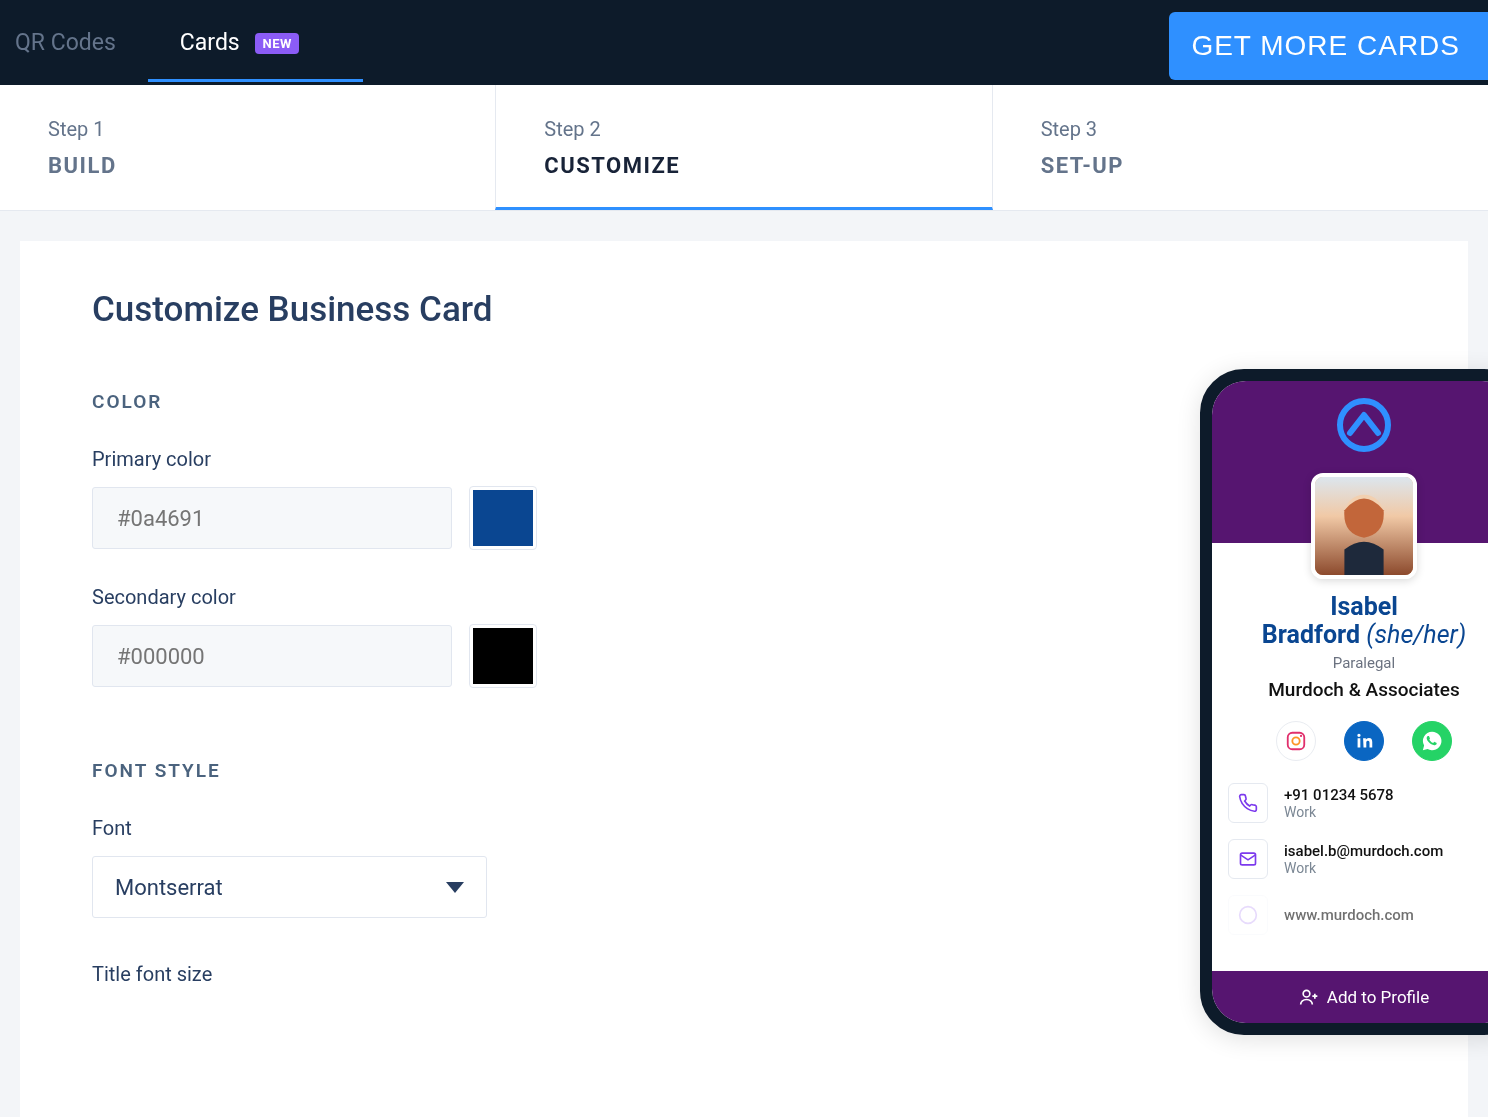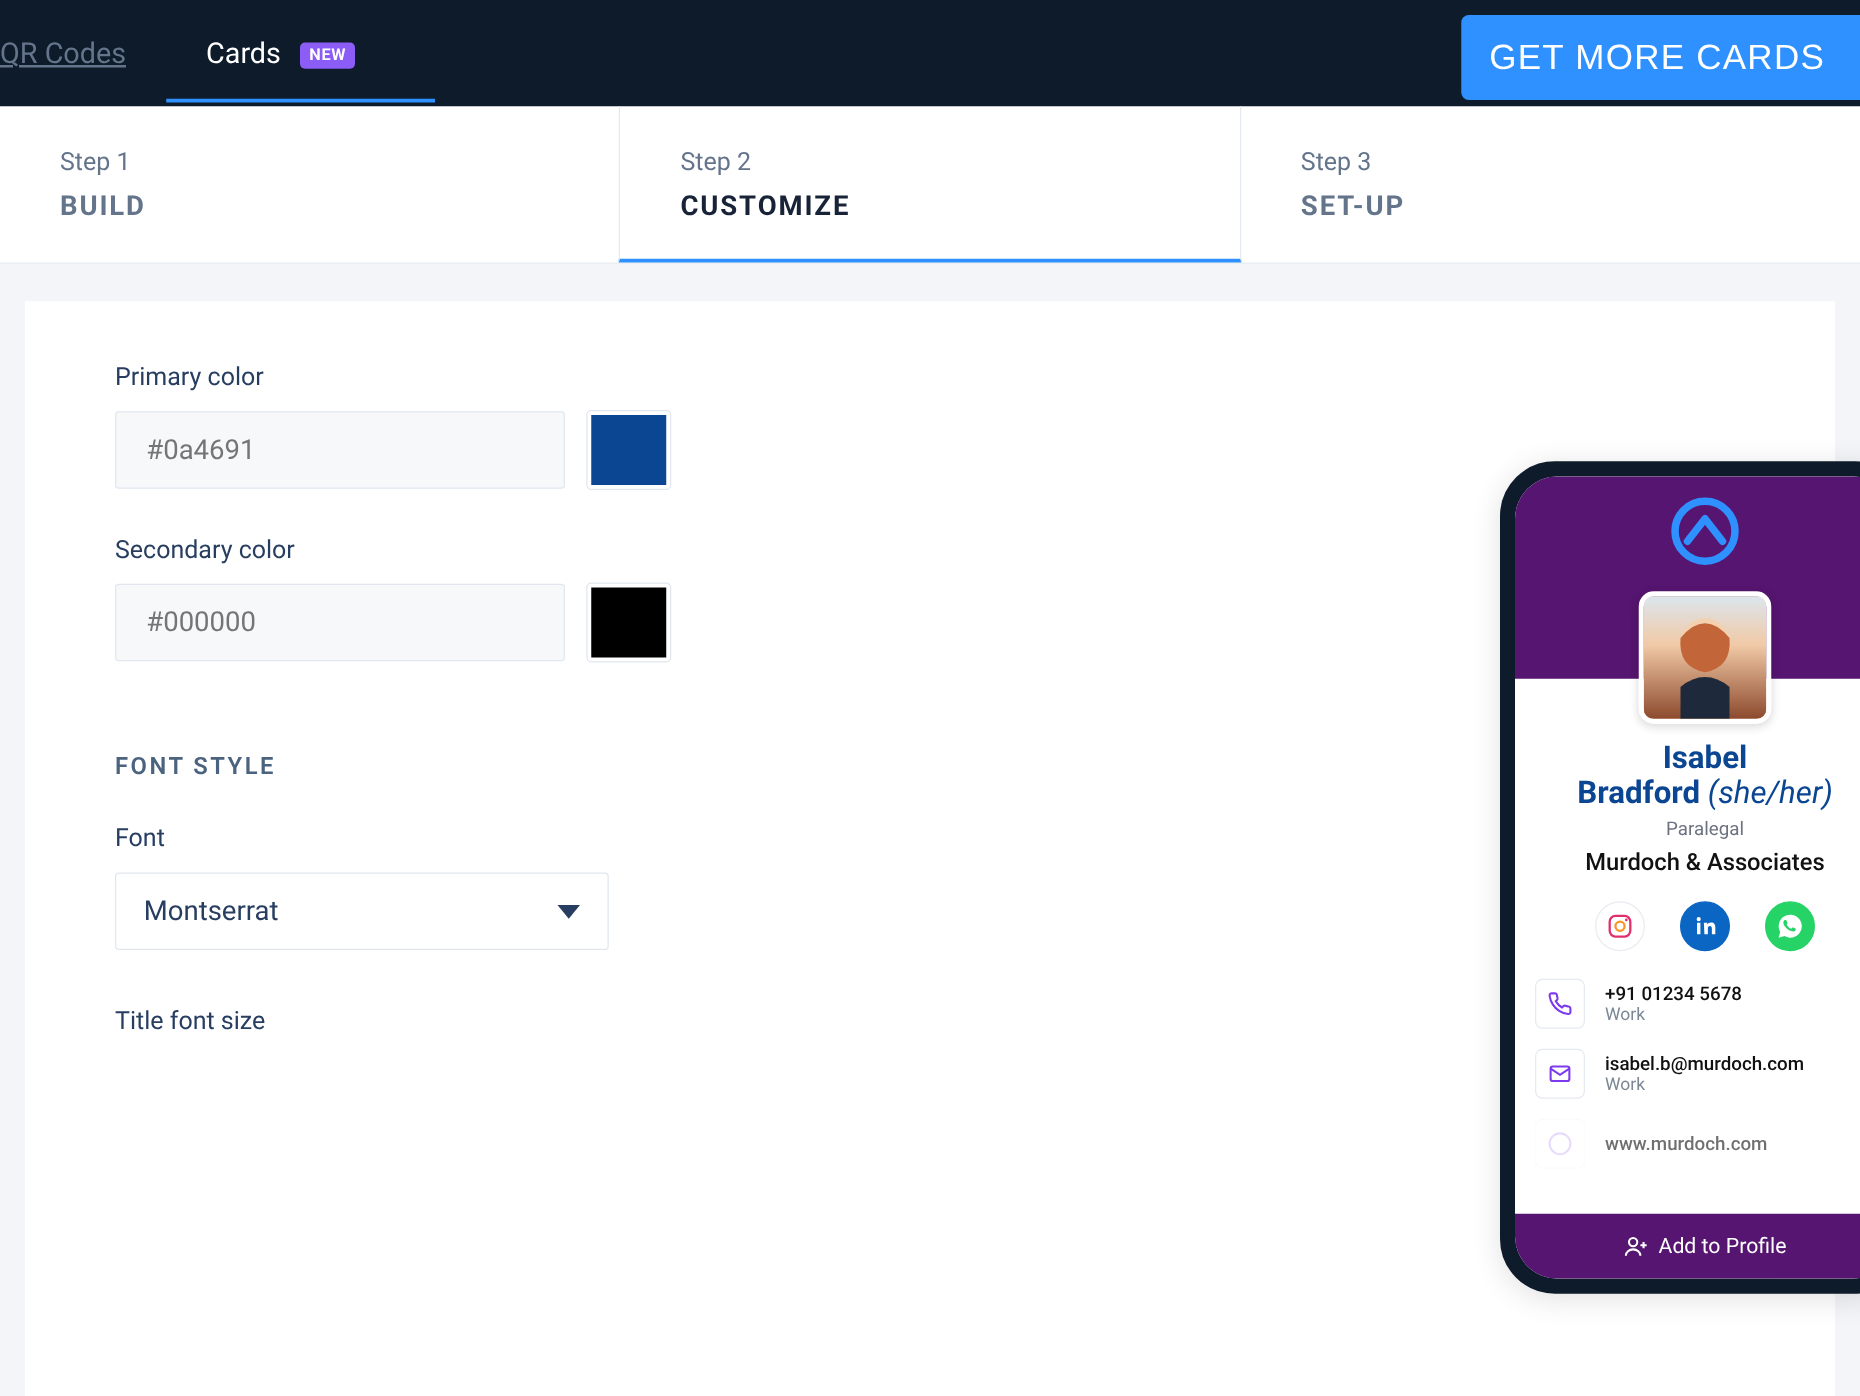--- a/index.html
+++ b/index.html
@@ -1,21 +1,21 @@
 <!DOCTYPE html>
 <html><head>
 <meta charset="utf-8">
 <style>
 * { margin:0; padding:0; box-sizing:border-box; }
 body { font-family: -apple-system, BlinkMacSystemFont, "Segoe UI", Roboto, sans-serif; background:#f3f5f8; color:#1e293b; width:1488px; height:1117px; overflow:hidden; }
 
 
 .topnav { background:#0d1b2a; height:85px; display:flex; align-items:center; padding-left:0; position:relative; }
 .tab { font-size:23px; color:#64748b; padding:26px 32px; position:relative; font-weight:400; }
-.tab.qr { padding-left:0;text-decoration:underline; }
+.tab.qr { padding-left:15px; }
 .tab.active { color:#fff; }
 .tab.active::after { content:""; position:absolute; left:0; right:-32px; bottom:0; height:3px; background:#2f90ff; }
 .badge-new { background:#8b5cf6; color:#fff; font-size:13px; font-weight:700; padding:3px 7px; border-radius:4px; letter-spacing:0.5px; margin-left:10px; vertical-align:2px;text-align:center; }
 .cta { position:absolute; right:0; top:12px; background:#2f90ff; color:#fff; font-size:28px; letter-spacing:1px; padding:18px 28px 18px 22px; border:none; border-radius:6px 0 0 6px; font-weight:400; }
 
 
 .stepper { background:#fff; height:126px; display:flex; border-bottom:1px solid #e5e9f0; }
 .step { flex:1; padding:32px 48px 0; }
 .step-num { font-size:20px; color:#64748b; margin-bottom:12px; font-weight:400; }
 .step-name { font-size:22px; font-weight:700; letter-spacing:1.5px; color:#64748b; }
@@ -80,21 +80,23 @@
     <div class="step-name">CUSTOMIZE</div>
   </div>
   <div class="step">
     <div class="step-num">Step 3</div>
     <div class="step-name">SET-UP</div>
   </div>
 </div>
 
 <div class="panel">
 
-
+  <h1 class="page-title">Customize Business Card</h1>
+
+  <div class="section-label">COLOR</div>
 
   <div class="field-label">Primary color</div>
 
   <div class="color-row">
     <input class="color-input" placeholder="#0a4691" style="">
     <div class="swatch" style="background:#0a4691;"></div>
   </div>
 
   <div class="field-label">Secondary color</div>
   <div class="color-row">

